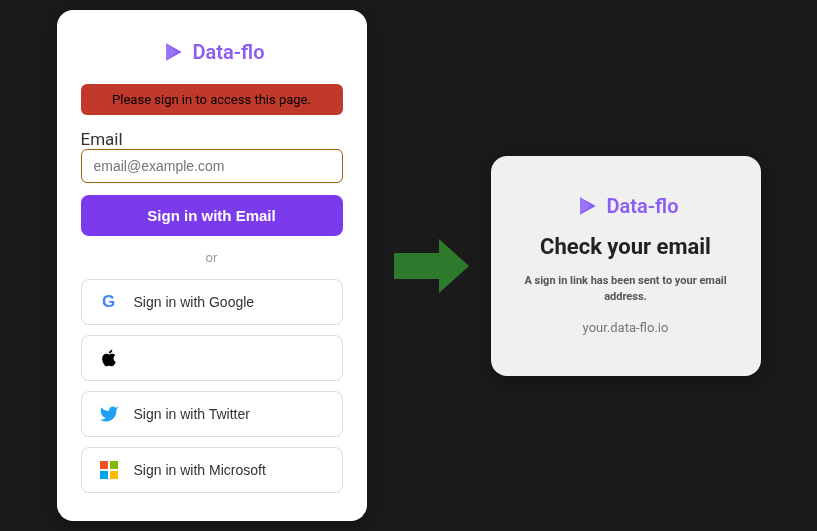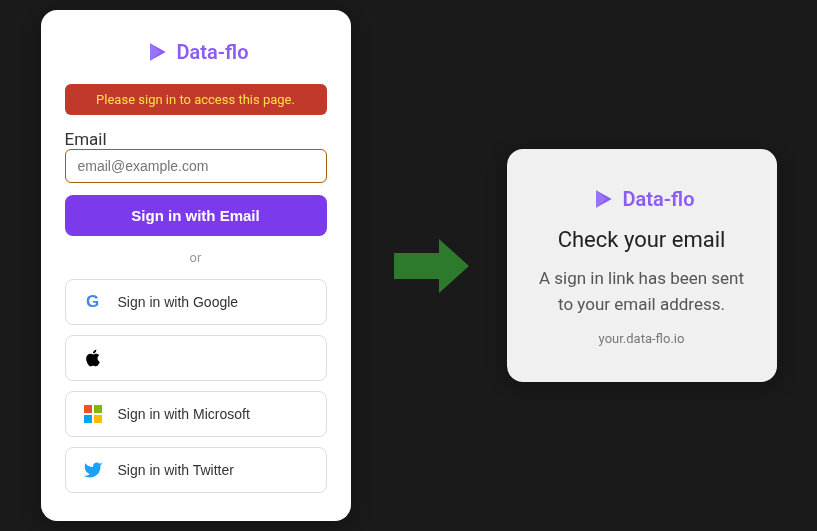--- a/index.html
+++ b/index.html
@@ -12,21 +12,21 @@
       align-items: center;
       justify-content: center;
       font-family: -apple-system, BlinkMacSystemFont, 'Segoe UI', Roboto, sans-serif;
       overflow: hidden;
     }
 
     .main-container {
       display: flex;
       align-items: center;
       justify-content: center;
-      gap: 33px;
+      gap: 17px;
       width: 100%;
       height: 100%;
     }
 
     
     .signin-card {
       background: #fff;
       border-radius: 16px;
       padding: 28px 24px;
       width: 310px;
@@ -44,21 +44,21 @@
       margin-bottom: 18px;
     }
 
     .logo-icon {
       width: 28px;
       height: 28px;
     }
 
     .error-banner {
       background: #c0392b;
-      color: #fde047;
+      color: #000000;
       border-radius: 6px;
       padding: 8px 14px;
       font-size: 13px;
       text-align: center;
       width: 100%;
       margin-bottom: 14px;
     }
 
     .field-label {
       font-size: 17px;
@@ -158,32 +158,33 @@
       align-items: center;
       box-shadow: 0 4px 20px rgba(0,0,0,0.3);
     }
 
     .check-email-card .logo-container {
       margin-bottom: 14px;
     }
 
     .check-title {
       font-size: 22px;
-      font-weight: 400;
+      font-weight: 700;
       color: #222;
       margin-bottom: 14px;
       text-align: center;
     }
 
     .check-desc {
-      font-size: 17px;
+      font-size: 11px;
       color: #555;
       text-align: center;
       line-height: 1.5;
       margin-bottom: 14px;
+      font-weight: bold;
     }
 
     .check-domain {
       font-size: 13px;
       color: #777;
       text-align: center;
     }
 
     
     .g-icon {
@@ -243,43 +244,43 @@
       </span>
       <span>Sign in with Google</span>
     </button>
 
     <button class="social-btn">
       <span class="social-icon">
         <svg width="20" height="20" viewBox="0 0 24 24" fill="#000">
           <path d="M18.71 19.5c-.83 1.24-1.71 2.45-3.05 2.47-1.34.03-1.77-.79-3.29-.79-1.53 0-2 .77-3.27.82-1.31.05-2.3-1.32-3.14-2.53C4.25 17 2.94 12.45 4.7 9.39c.87-1.52 2.43-2.48 4.12-2.51 1.28-.02 2.5.87 3.29.87.78 0 2.26-1.07 3.8-.91.65.03 2.47.26 3.64 1.98-.09.06-2.17 1.28-2.15 3.81.03 3.02 2.65 4.03 2.68 4.04-.03.07-.42 1.44-1.38 2.83M13 3.5c.73-.83 1.94-1.46 2.94-1.5.13 1.17-.34 2.35-1.04 3.19-.69.85-1.83 1.51-2.95 1.42-.15-1.15.41-2.35 1.05-3.11z"></path>
         </svg>
       </span>
+    </button>
+
+    <button class="social-btn">
+      <span class="social-icon">
+        <svg width="20" height="20" viewBox="0 0 24 24" fill="#1da1f2">
+          <path d="M23 3a10.9 10.9 0 01-3.14 1.53 4.48 4.48 0 00-7.86 3v1A10.66 10.66 0 013 4s-4 9 5 13a11.64 11.64 0 01-7 2c9 5 20 0 20-11.5a4.5 4.5 0 00-.08-.83A7.72 7.72 0 0023 3z"></path>
+        </svg>
+      </span>
+      <span>Sign in with Twitter</span>
     </button>
 
     <button class="social-btn">
       <span class="social-icon">
         <div class="ms-icon">
           <div class="ms-sq" style="background:#f25022;"></div>
           <div class="ms-sq" style="background:#7fba00;"></div>
           <div class="ms-sq" style="background:#00a4ef;"></div>
           <div class="ms-sq" style="background:#ffb900;"></div>
         </div>
       </span>
       <span>Sign in with Microsoft</span>
     </button>
 
-    <button class="social-btn">
-      <span class="social-icon">
-        <svg width="20" height="20" viewBox="0 0 24 24" fill="#1da1f2">
-          <path d="M23 3a10.9 10.9 0 01-3.14 1.53 4.48 4.48 0 00-7.86 3v1A10.66 10.66 0 013 4s-4 9 5 13a11.64 11.64 0 01-7 2c9 5 20 0 20-11.5a4.5 4.5 0 00-.08-.83A7.72 7.72 0 0023 3z"></path>
-        </svg>
-      </span>
-      <span>Sign in with Twitter</span>
-    </button>
-
   </div>
 
   <div class="arrow-container">
     <svg width="90" height="70" viewBox="0 0 90 70">
       <polygon points="10,22 55,22 55,8 85,35 55,62 55,48 10,48" fill="#2d7a2d"></polygon>
     </svg>
   </div>
 
   <div class="check-email-card">
 

